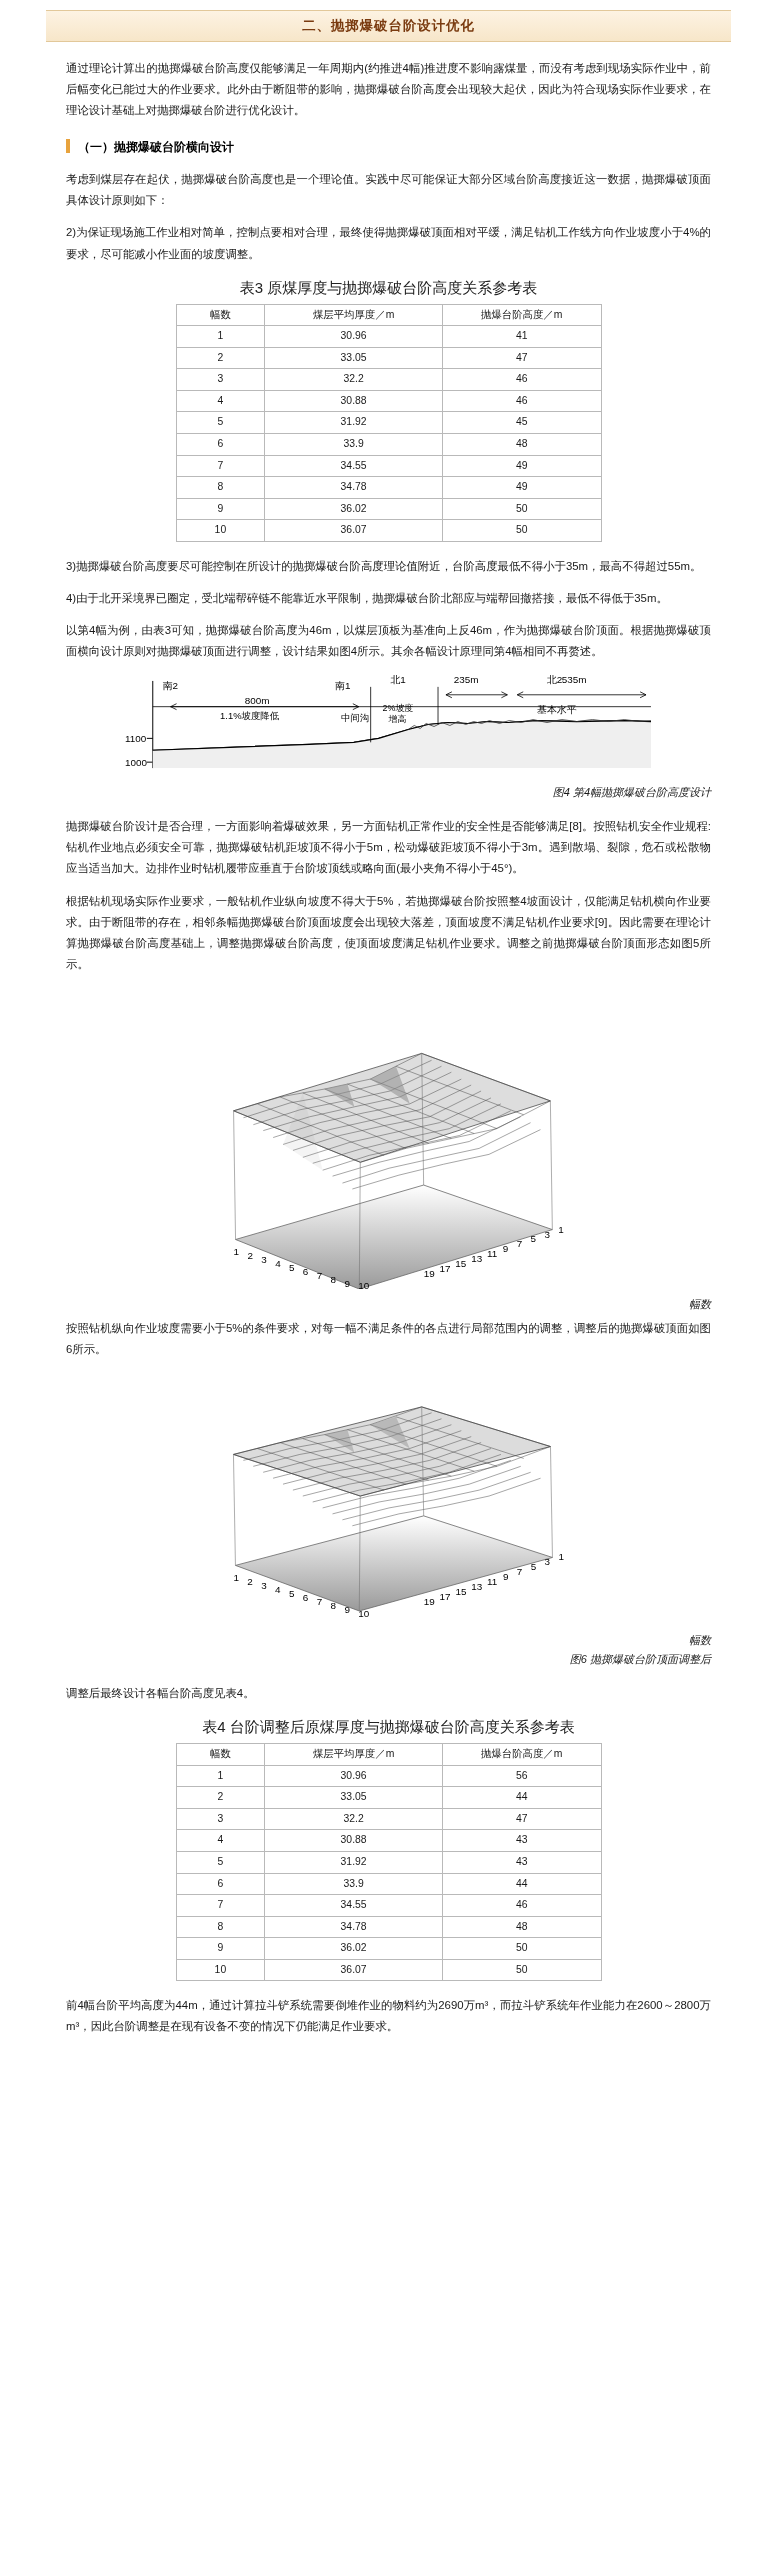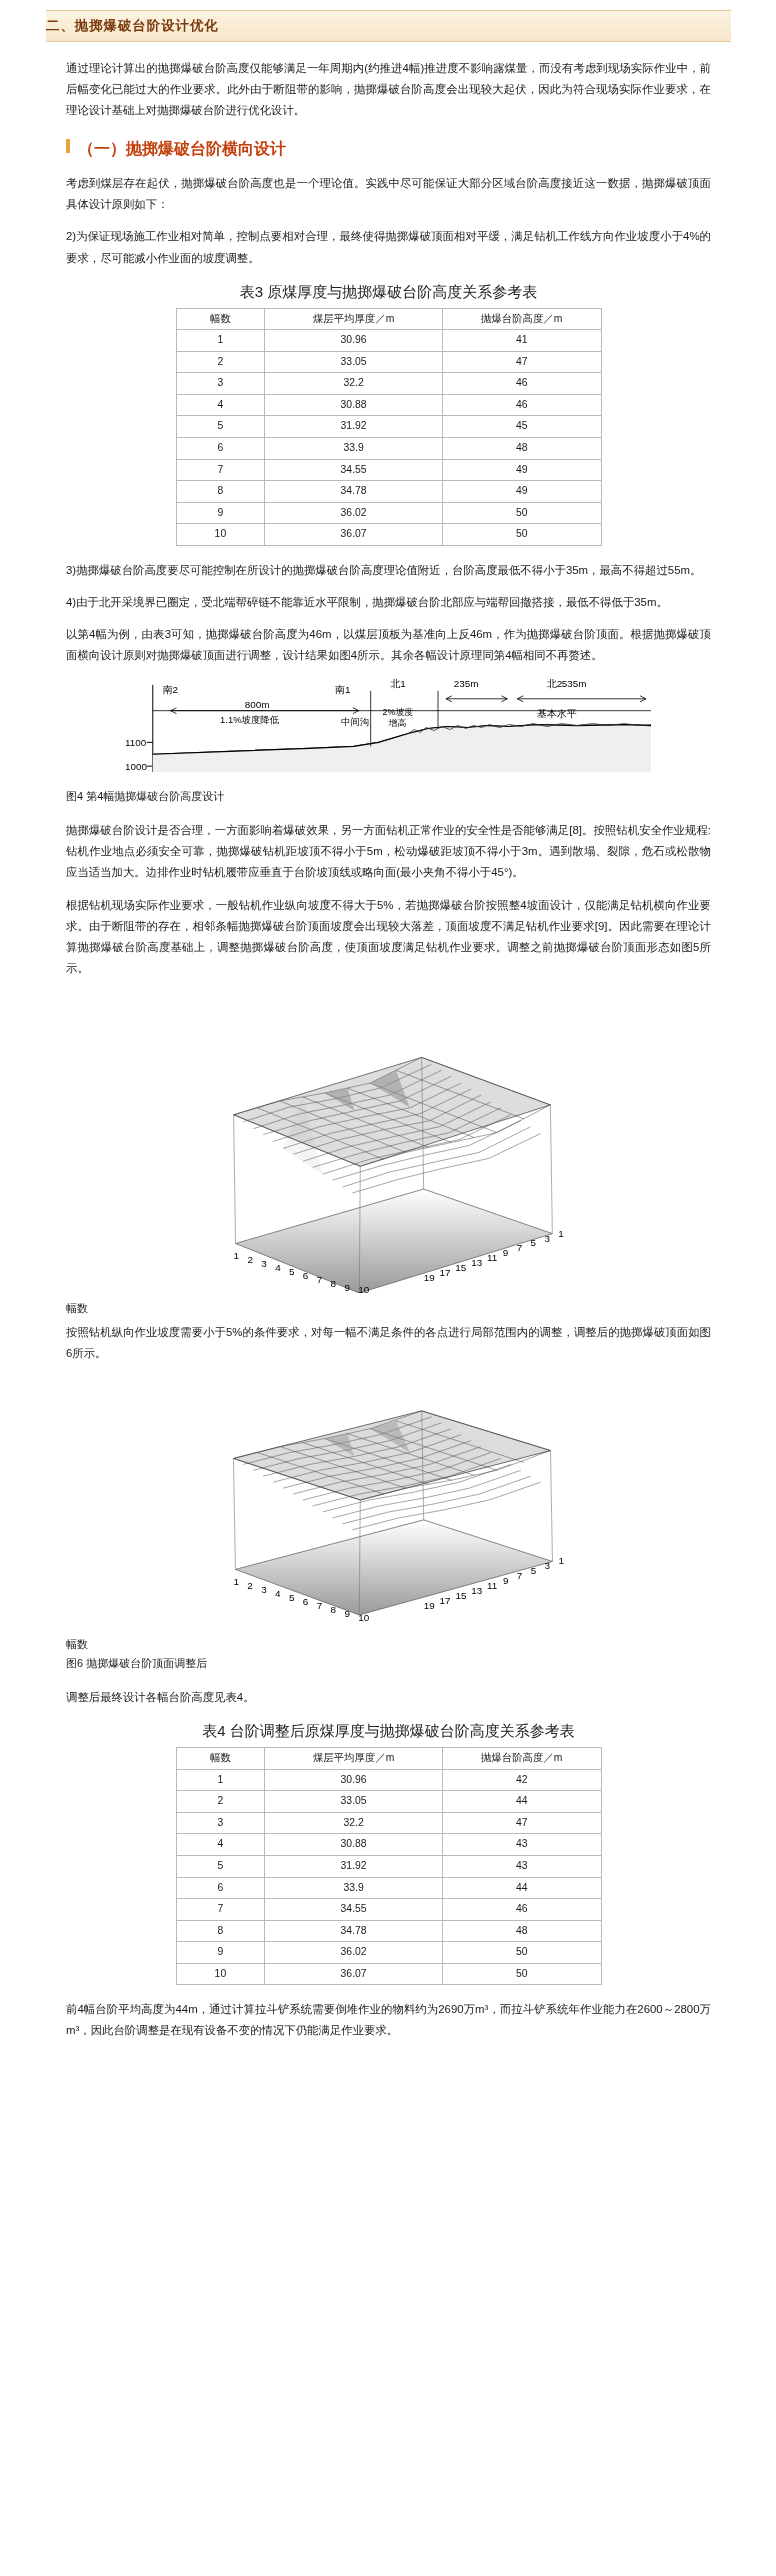--- a/index.html
+++ b/index.html
@@ -12,20 +12,21 @@
   }
   .page {
     width: 777px;
     min-height: 2576px;
     padding: 0 0 24px 0;
     position: relative;
   }
   
   .section-header {
     margin: 10px 46px 16px 46px;
+    text-align: center;
     font-size: 13.4px;
     font-weight: bold;
     color: #7a3b10;
     background: linear-gradient(to bottom, #fdf3e3 0%, #f7e6c9 100%);
     border-top: 1px solid #e2c89a;
     border-bottom: 1px solid #e2c89a;
     padding: 6px 0 6px 0;
     letter-spacing: 1px;
   }
   .content { padding: 0 66px; }
@@ -35,23 +36,23 @@
     margin: 0 0 11px 0;
     text-align: justify;
     text-justify: inter-ideograph;
     text-indent: 0;
   }
   
   .subhead {
     display: flex;
     align-items: flex-start;
     margin: 18px 0 13px 0;
-    font-size: 16px;
+    font-size: 12px;
     font-weight: bold;
-    color: #c2410c;
+    color: #000000;
   }
   .subhead .bar {
     display: inline-block;
     width: 4px;
     height: 14px;
     background: #e8a33d;
     margin-right: 8px;
     flex: 0 0 auto;
   }
   
@@ -80,23 +81,24 @@
   table.data td { background: #fff; }
   .col-a { width: 89px; }
   .col-b { width: 178px; }
   .col-c { width: 159px; }
   
   .figure {
     margin: 10px 0 6px 0;
     text-align: center;
   }
   .fig-caption {
-    text-align: left;
+    text-align: right;
     font-size: 11px;
     margin: 4px 0 16px 0;
+    font-style: italic;
   }
   .fig4-wrap {
     width: 555px;
     margin: 8px auto 0 auto;
     background: #fff;
   }
   
   .fig-surface {
     width: 426px;
     margin: 6px auto 0 auto;
@@ -412,21 +414,21 @@
         <tr>
           <th class="col-a">幅数</th>
           <th class="col-b">煤层平均厚度／m</th>
           <th class="col-c">抛爆台阶高度／m</th>
         </tr>
       </thead>
       <tbody>
         <tr>
           <td>1</td>
           <td>30.96</td>
-          <td>42</td>
+          <td>56</td>
         </tr>
         <tr>
           <td>2</td>
           <td>33.05</td>
           <td>44</td>
         </tr>
         <tr>
           <td>3</td>
           <td>32.2</td>
           <td>47</td>

